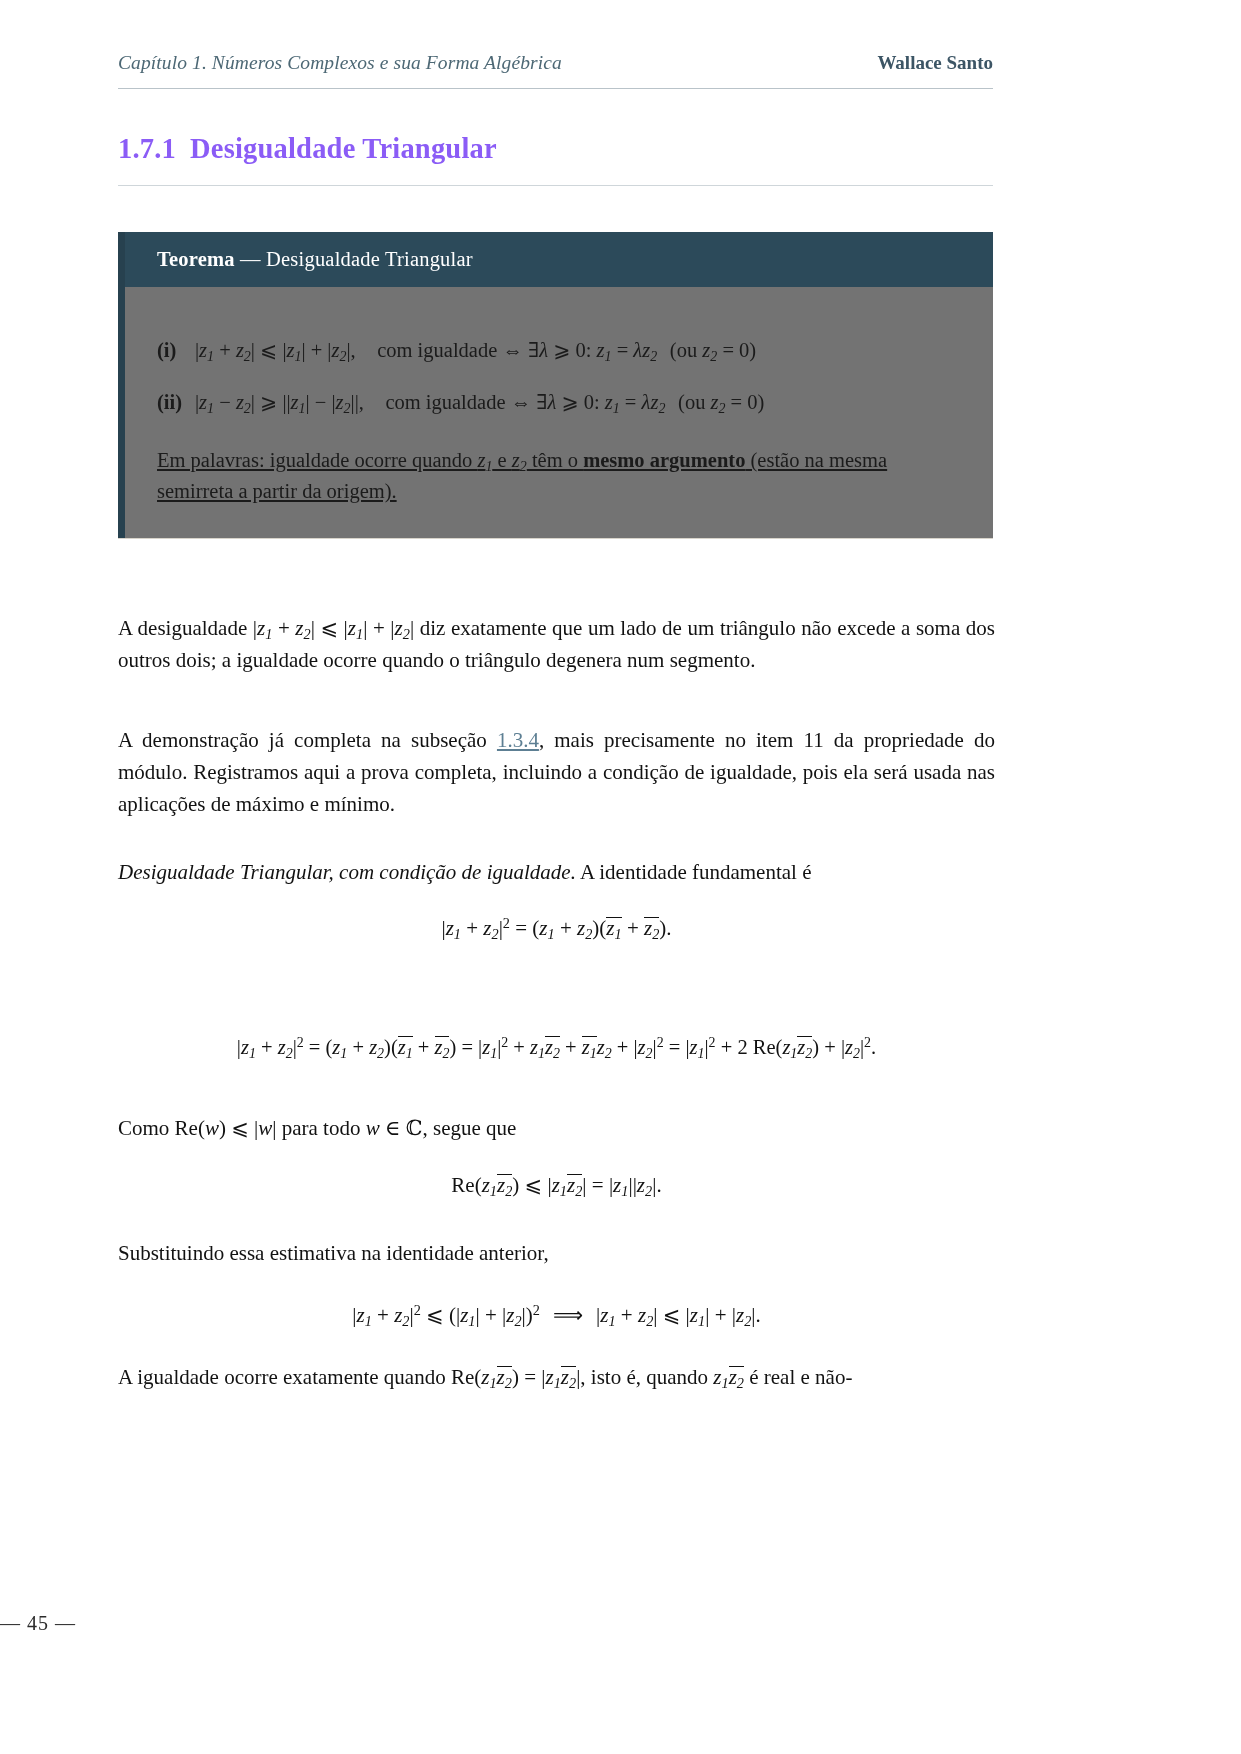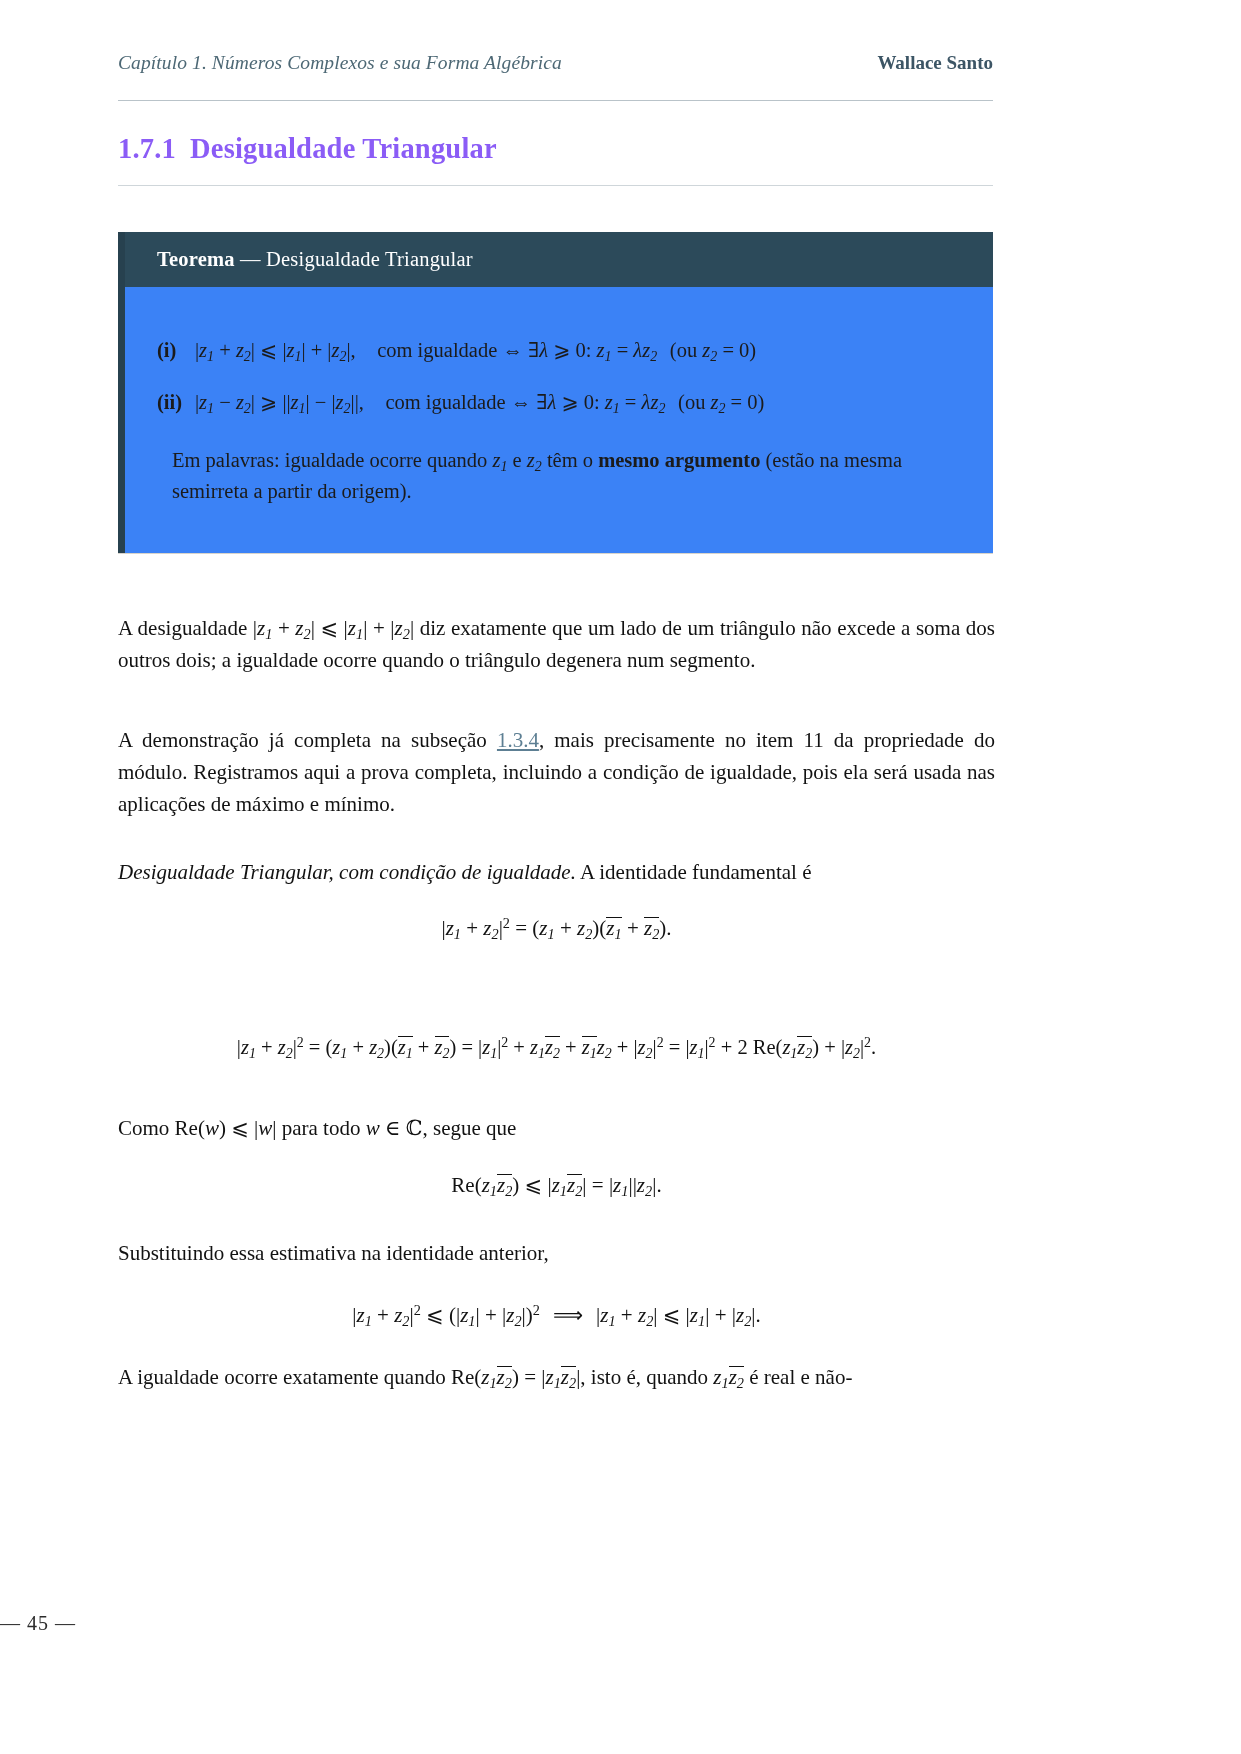--- a/index.html
+++ b/index.html
@@ -26,21 +26,21 @@
 
   
   .runhead {
     position: absolute;
     left: 118px;
     top: 52px;
     width: 875px;
     display: flex;
     align-items: flex-end;
     justify-content: space-between;
-    padding-bottom: 26px;
+    padding-bottom: 14px;
     border-bottom: 1.2px solid #b9c3c9;
     box-sizing: border-box;
   }
   .runhead-left {
     font-style: italic;
     font-size: 19.5px;
     color: #4d6875;
     letter-spacing: .1px;
     white-space: nowrap;
   }
@@ -73,21 +73,21 @@
   }
 
   
   .thmbox {
     position: absolute;
     left: 118px;
     top: 232px;
     width: 875px;
     box-sizing: border-box;
     border-left: 7px solid #27414f;
-    background: #3b82f6;
+    background: #737373;
     box-shadow: 0 1px 0 #d8d4cb;
   }
   .thmbox-title {
     background: #2c4a5a;
     color: #ffffff;
     font-size: 20.5px;
     padding: 16px 0 16px 32px;
     letter-spacing: .2px;
   }
   .thmbox-title b { font-weight: bold; }
@@ -110,21 +110,21 @@
     text-indent: -38px;
     white-space: nowrap;
   }
   .thm-items li:last-child { margin-bottom: 0; }
   .thm-items .roman {
     font-weight: bold;
     display: inline-block;
     width: 38px;
     text-indent: 0;
   }
-  .thm-words { margin: 15px; }
+  .thm-words { margin: 0; text-decoration: underline; }
   .thm-words b { font-weight: bold; }
 
   
   .para {
     position: absolute;
     left: 118px;
     width: 877px;
     font-size: 21px;
     line-height: 1.52;
     text-align: justify;

